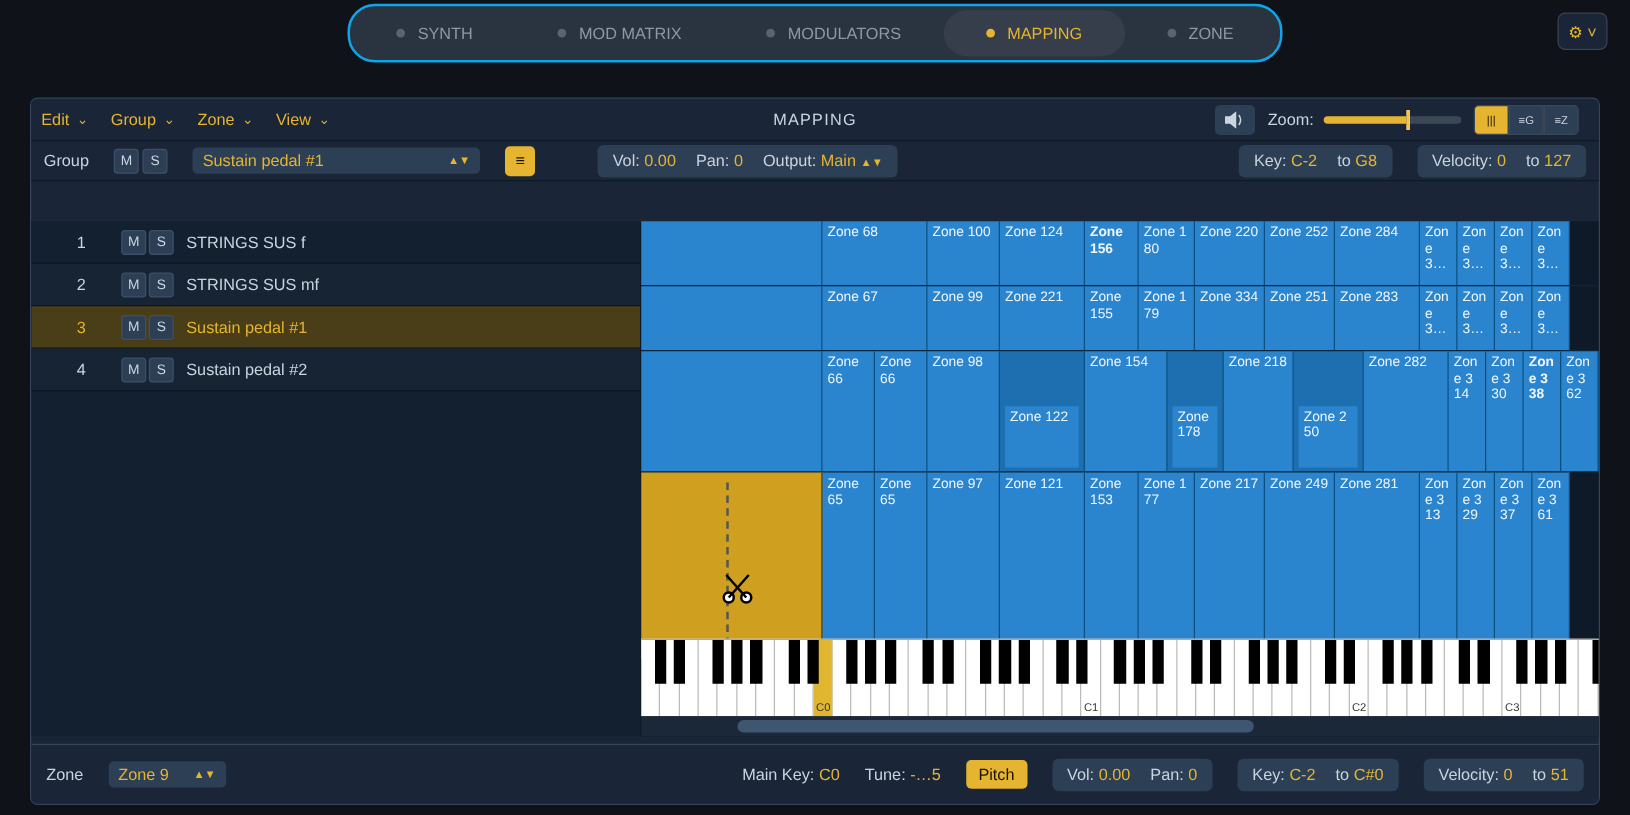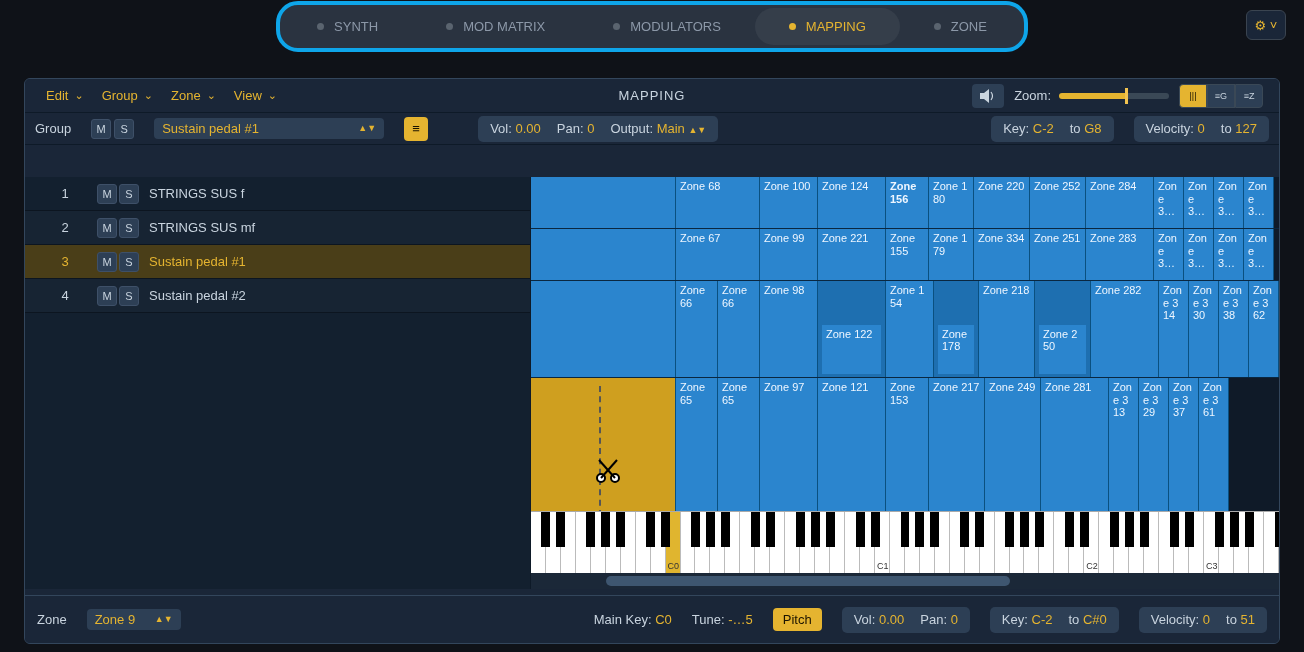--- a/index.html
+++ b/index.html
@@ -39,21 +39,21 @@
     height: 52px;
     display: flex;
     align-items: center;
     justify-content: center;
     position: relative;
   }
   .tab-pill {
     display: flex;
     background: var(--tabbg);
     border-radius: 22px;
-    border: 4px solid #0ea5e9;
+    border: 2px solid #0ea5e9;
     padding: 3px;
     gap: 0;
     justify-content: center;
   }
   .tab-item {
     padding: 11px 34px;
     color: var(--text-dim);
     border-radius: 20px;
     display: flex;
     align-items: center;
@@ -93,21 +93,21 @@
 
   
   .menu-row {
     height: 34px;
     display: flex;
     align-items: center;
     background: var(--panel);
     border-bottom: 1px solid var(--divider);
     position: relative;
   }
-  .menu-left { display: flex; gap: 2px; padding-left: 13px; text-align: center; }
+  .menu-left { display: flex; gap: 2px; padding-left: 0; text-align: center; }
   .menu-btn {
     display: flex; align-items: center; gap: 6px;
     padding: 4px 8px;
     color: var(--accent);
     cursor: pointer;
     border-radius: 3px;
   }
   .chev { color: var(--accent); font-size: 11px; }
   .menu-title {
     position: absolute; left: 0; right: 0;
@@ -490,51 +490,52 @@
             <div class="zone-cell" style="width: 30px;">Zone 3…</div>
           </div>
           <div class="zone-row big">
             <div class="zone-cell blank" style="width: 145px;"></div>
             <div class="zone-cell" style="width: 42px;">Zone 66</div>
             <div class="zone-cell" style="width: 42px;">Zone 66</div>
             <div class="zone-cell" style="width: 58px;">Zone 98</div>
             <div class="zone-cell halflow" style="width: 68px;">
               <div class="inner">Zone 122</div>
             </div>
-            <div class="zone-cell" style="width: 48px;">Zone 154</div>
+            <div class="zone-cell" style="width: 66px;">Zone 154</div>
             <div class="zone-cell halflow" style="width: 45px;">
               <div class="inner">Zone 178</div>
             </div>
             <div class="zone-cell" style="width: 56px;">Zone 218</div>
             <div class="zone-cell halflow" style="width: 56px;">
               <div class="inner">Zone 250</div>
             </div>
             <div class="zone-cell" style="width: 68px;">Zone 282</div>
             <div class="zone-cell" style="width: 30px;">Zone 314</div>
             <div class="zone-cell" style="width: 30px;">Zone 330</div>
-            <div class="zone-cell" style="width: 30px;">Zone 338</div>
+            <div class="zone-cell" style="width: 30px; font-weight: bold;">Zone 338</div>
             <div class="zone-cell" style="width: 30px;">Zone 362</div>
           </div>
           <div class="zone-row bottom">
             <div class="zone-cell yellow" style="width: 145px;">
               <div class="cut-line"></div>
               <svg class="cursor" width="32" height="32">
                 <g stroke="#000" stroke-width="2" fill="#fff">
                   <circle cx="8" cy="22" r="4"></circle>
                   <circle cx="22" cy="22" r="4"></circle>
                   <line x1="8" y1="22" x2="24" y2="4"></line>
                   <line x1="22" y1="22" x2="6" y2="4"></line>
                 </g>
               </svg>
             </div>
             <div class="zone-cell" style="width: 42px;">Zone 65</div>
             <div class="zone-cell" style="width: 42px;">Zone 65</div>
             <div class="zone-cell" style="width: 58px;">Zone 97</div>
             <div class="zone-cell" style="width: 68px;">Zone 121</div>
             <div class="zone-cell" style="width: 43px;">Zone 153</div>
+            <div class="zone-cell" style="width: 45px;">Zone 177</div>
             <div class="zone-cell" style="width: 56px;">Zone 217</div>
             <div class="zone-cell" style="width: 56px;">Zone 249</div>
             <div class="zone-cell" style="width: 68px;">Zone 281</div>
             <div class="zone-cell" style="width: 30px;">Zone 313</div>
             <div class="zone-cell" style="width: 30px;">Zone 329</div>
             <div class="zone-cell" style="width: 30px;">Zone 337</div>
             <div class="zone-cell" style="width: 30px;">Zone 361</div>
           </div>
         </div>
       <div class="keyboard">

